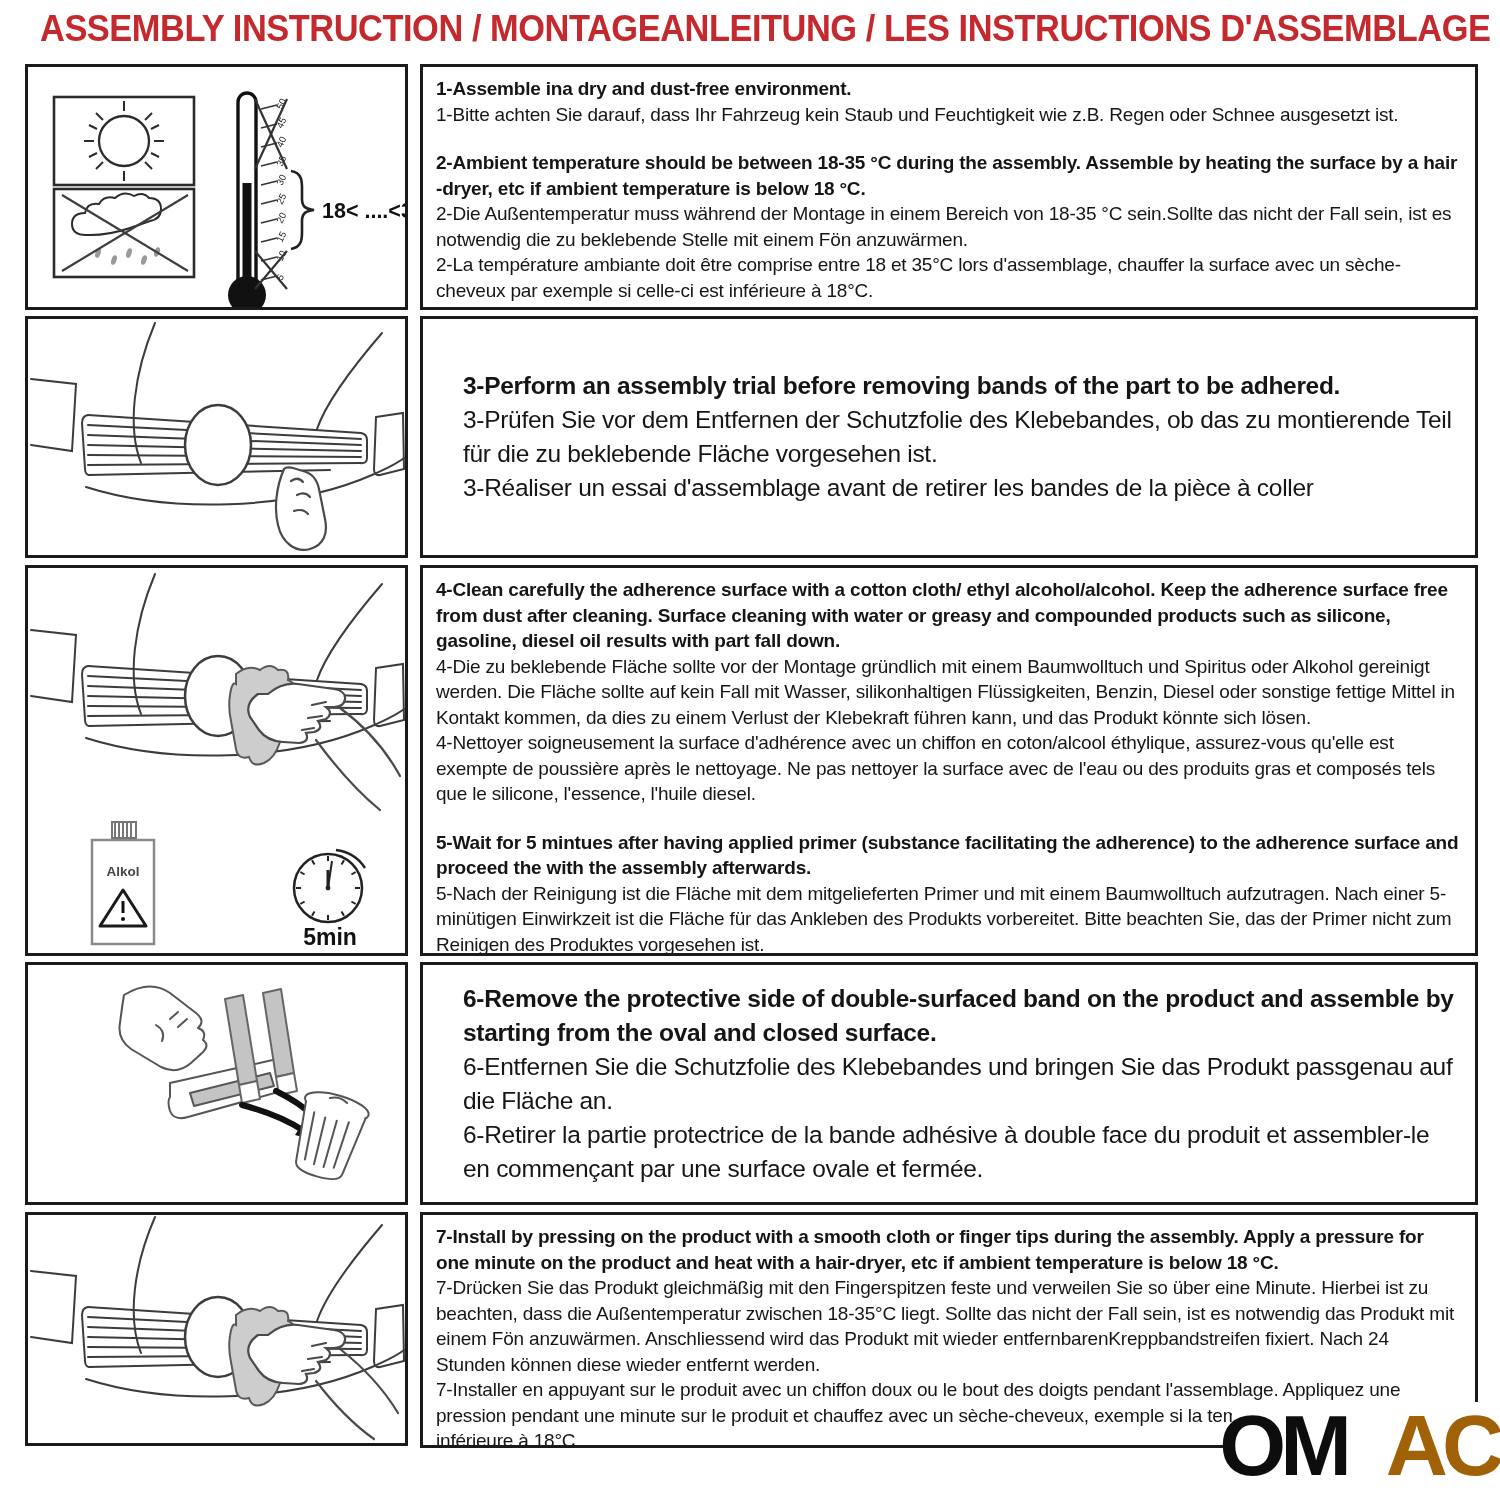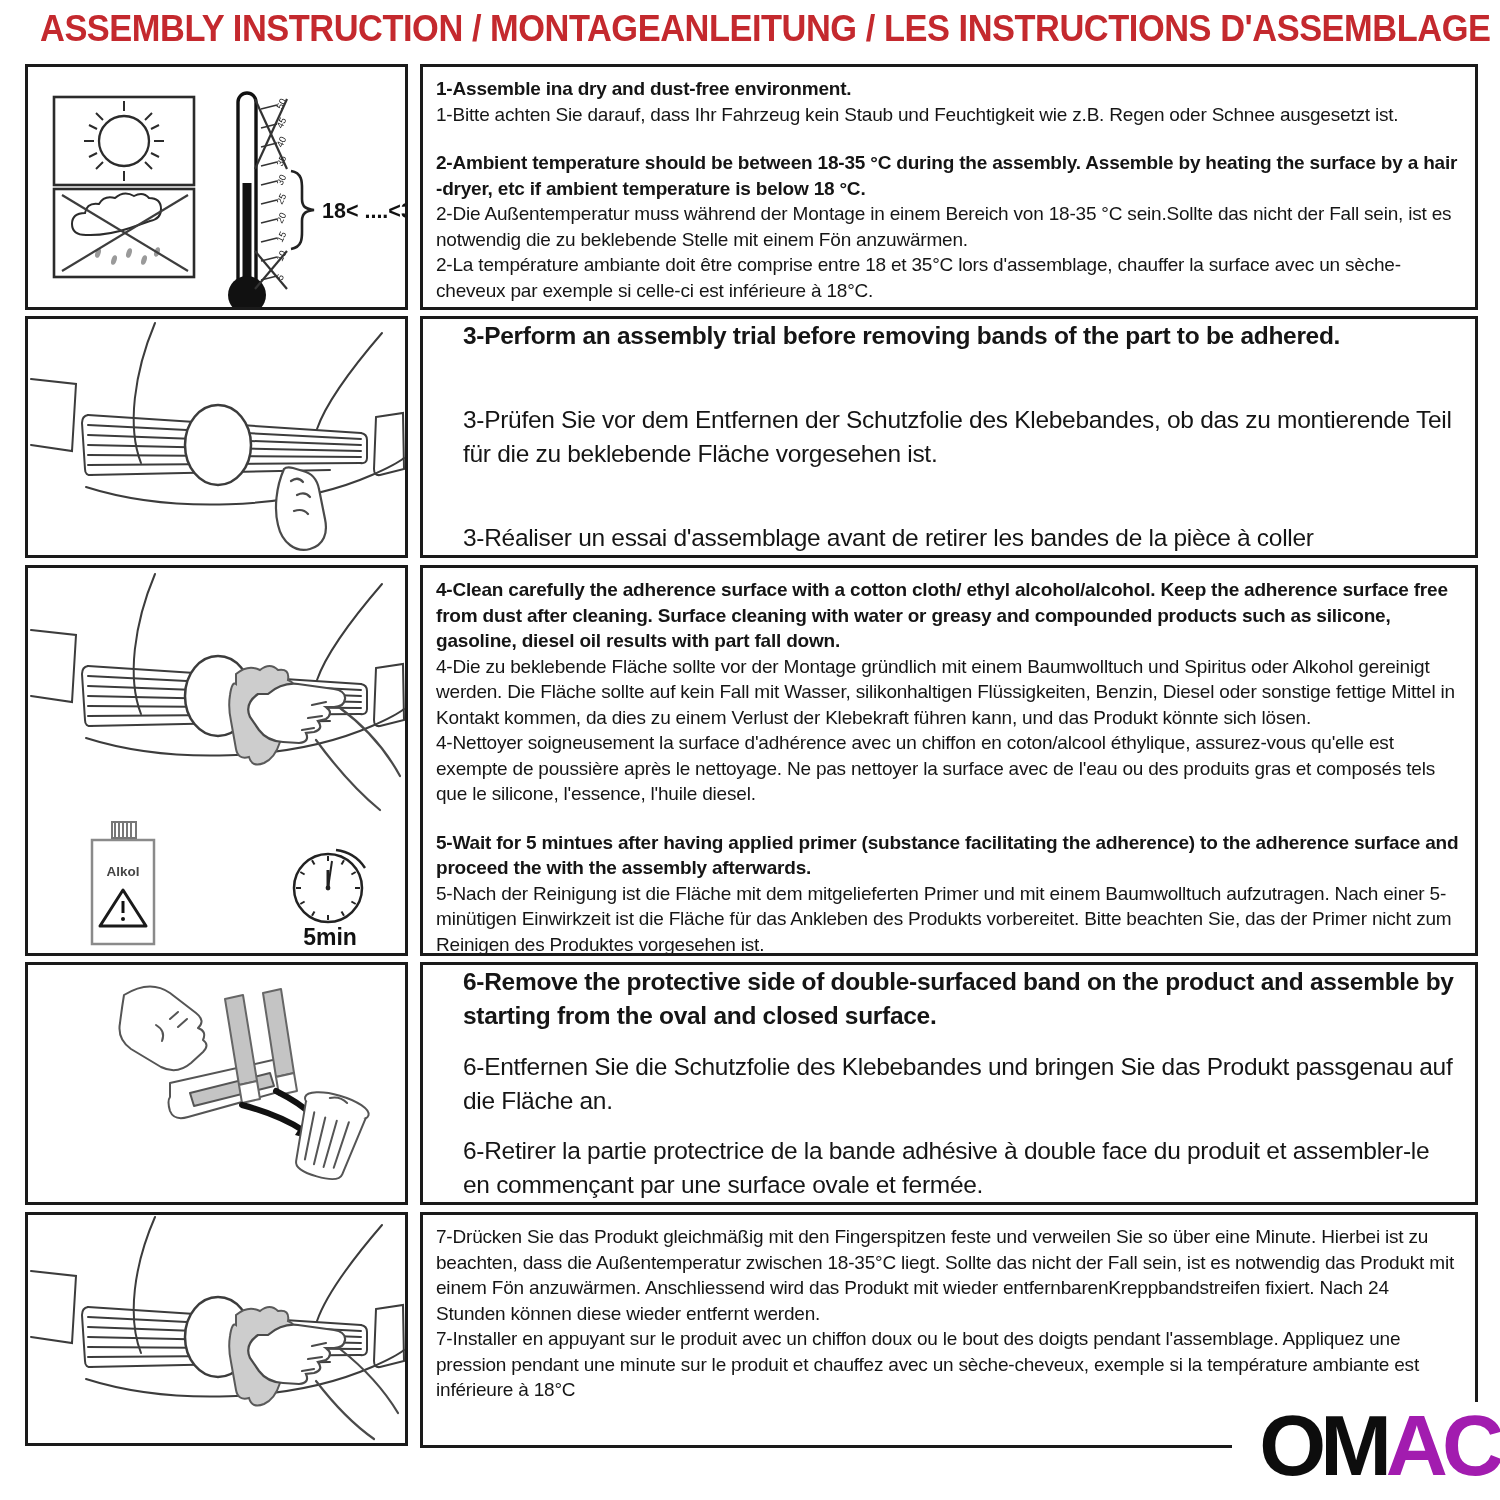--- a/index.html
+++ b/index.html
@@ -8,33 +8,33 @@
     font-family:"Liberation Sans",sans-serif;color:#151515;overflow:hidden;
   }
   .title{
     position:absolute;left:40px;top:8px;font-size:37px;font-weight:bold;
     color:#c4292e;white-space:nowrap;letter-spacing:-0.5px;
     transform:scaleX(.93);transform-origin:left center;
   }
   .box{position:absolute;border:3px solid #1a1a1a;background:#fff;box-sizing:border-box;}
   .left{left:25px;width:383px;}
   .right{left:420px;width:1058px;padding:9px 14px 0 13px;overflow:hidden;}
-  .right.center{display:flex;flex-direction:column;justify-content:space-between;padding-top:0;padding-left:40px;}
+  .right.center{display:flex;flex-direction:column;justify-content:center;padding-top:0;padding-left:40px;}
   .right p{margin:0;font-size:19px;line-height:25.5px;letter-spacing:-0.2px;}
   .right p.b{font-weight:bold;}
   .right .gap{height:23px;}
   .right.big p{font-size:24.5px;line-height:34px;letter-spacing:-0.3px;}
   svg{display:block;}
   .logo{
     position:absolute;left:1232px;top:1402px;width:268px;height:90px;background:#fff;
     display:flex;align-items:flex-start;justify-content:flex-end;
     font-weight:bold;font-size:86px;letter-spacing:-6px;line-height:1;padding-right:2px;box-sizing:border-box;
   }
   .logo .blk{color:#0d0d0d;}
-  .logo .red{color:#a21caf;}
+  .logo .red{color:#a16207;padding-left:40px;}
 </style>
 </head>
 <body>
 
 <div class="title">ASSEMBLY INSTRUCTION / MONTAGEANLEITUNG / LES INSTRUCTIONS D'ASSEMBLAGE</div>
 
 <div class="box left" style="top:64px;height:246px;">
   <svg width="377" height="240" viewBox="0 0 377 240">
     <g fill="none" stroke="#2b2b2b" stroke-width="2.3">
       <rect x="26" y="30" width="140" height="88" stroke-width="2.6"></rect>
@@ -292,20 +292,21 @@
         <path d="M298,128 l-14,3" fill="none"></path>
           <path d="M294,142 l-14,2" fill="none"></path>
           <path d="M286,154 l-12,2" fill="none"></path>
         <path d="M312,134 C340,156 358,178 370,198" fill="none"></path>
         <path d="M288,166 C308,192 326,210 346,224" fill="none"></path>
       </g>
     </g>
   </svg>
 </div>
 <div class="box right" style="top:1212px;height:236px;">
+  <p class="b">7-Install by pressing on the product with a smooth cloth or finger tips during the assembly. Apply a pressure for one minute on the product and heat with a hair-dryer, etc if ambient temperature is below 18 °C.</p>
   <p>7-Drücken Sie das Produkt gleichmäßig mit den Fingerspitzen feste und verweilen Sie so über eine Minute. Hierbei ist zu beachten, dass die Außentemperatur zwischen 18-35°C liegt. Sollte das nicht der Fall sein, ist es notwendig das Produkt mit einem Fön anzuwärmen. Anschliessend wird das Produkt mit wieder entfernbarenKreppbandstreifen fixiert. Nach 24 Stunden können diese wieder entfernt werden.</p>
   <p>7-Installer en appuyant sur le produit avec un chiffon doux ou le bout des doigts pendant l'assemblage. Appliquez une pression pendant une minute sur le produit et chauffez avec un sèche-cheveux, exemple si la température ambiante est inférieure à 18°C</p>
 </div>
 
 <div class="logo">
   <span class="blk">OM</span>
     <span class="red">AC</span>
 </div>
 
 </body></html>

